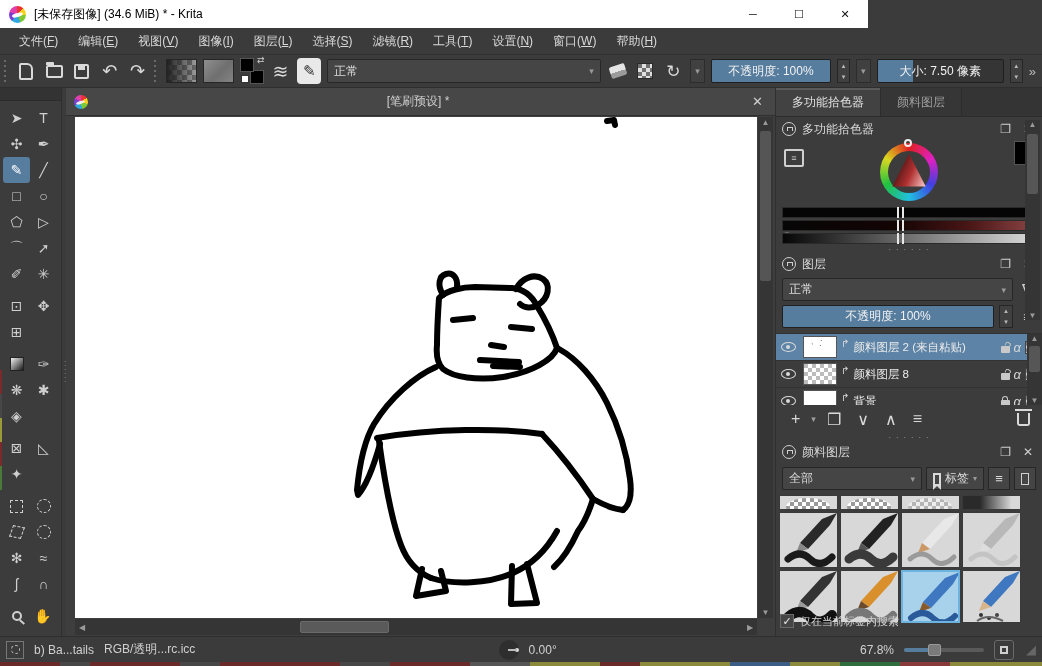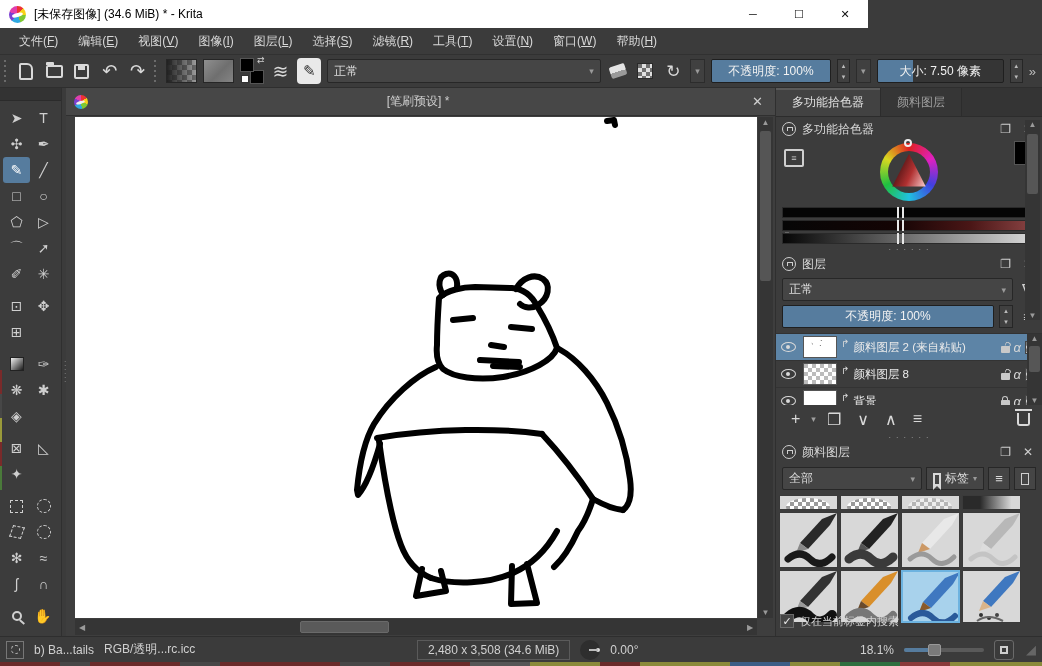--- a/index.html
+++ b/index.html
@@ -587,25 +587,24 @@
   </div>
 </div>
 
 <div class="statusbar">
   <span class="sel-icon">
       <i></i>
     </span>
   <span>b) Ba...tails</span>
   <span>RGB/透明...rc.icc</span>
   <span class="flex-sp"></span>
-  <span class="size-box">2,480 x 3,508 (34.6 MiB)</span>
   <span class="dial"></span>
   <span>0.00°</span>
   <span class="flex-sp"></span>
-  <span>18.1%</span>
+  <span>67.8%</span>
   <div class="zoom-track">
     <div class="zfill" id="zoom-fill" style="width: 38%;"></div>
     <div class="zthumb" id="zoom-thumb" style="left: calc(38% - 6px);"></div>
   </div>
   <span class="fit-btn">
       <i></i>
     </span>
   <span class="grip-corner">◢</span>
 </div>
 

